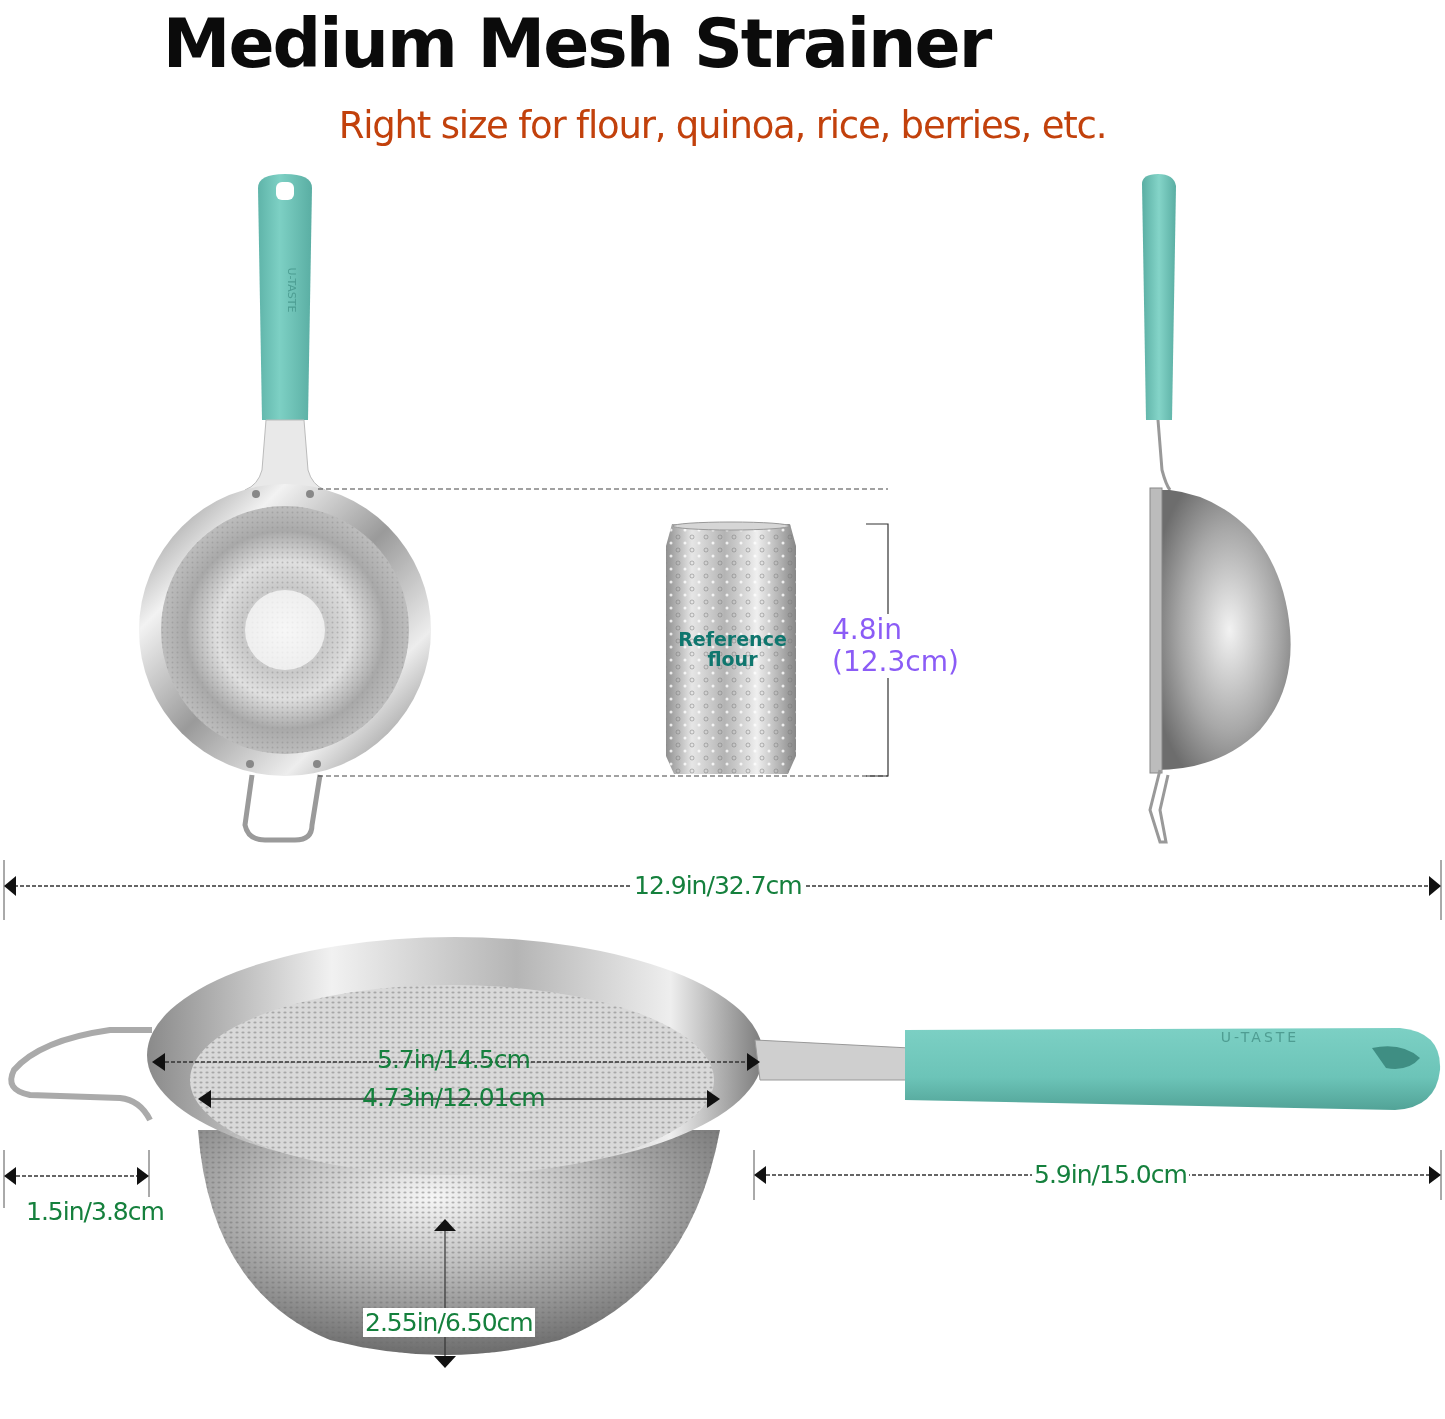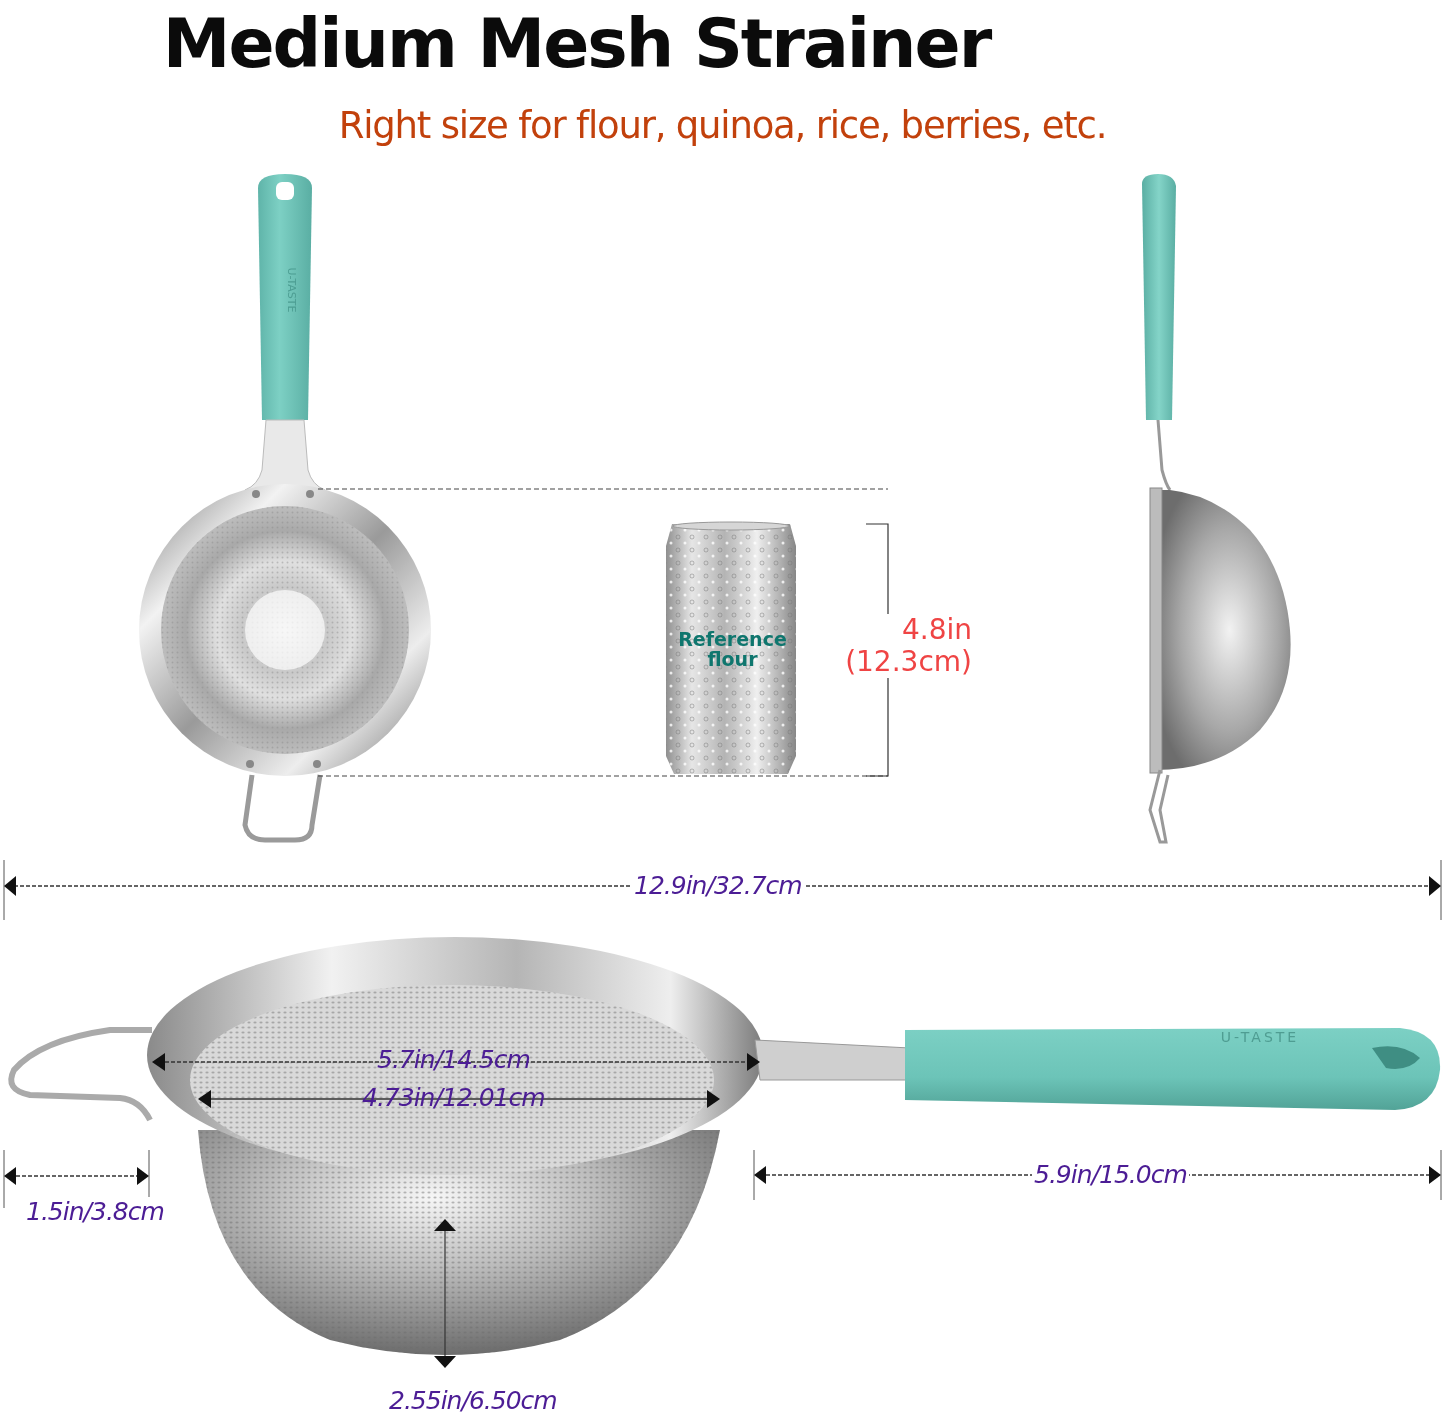--- a/index.html
+++ b/index.html
@@ -3,24 +3,24 @@
 <meta charset="utf-8">
 <style>
   html, body { margin:0; padding:0; background:#ffffff; }
   body { width:1445px; height:1419px; position:relative; overflow:hidden;
          font-family:"DejaVu Sans", sans-serif; color:#111; }
   .abs { position:absolute; }
   .title { left:0; width:1153px; top:4px; text-align:center; font-size:68px;
            font-weight:bold; letter-spacing:-2px; color:#0b0b0b; }
   .subtitle { left:0; width:1445px; top:104px; text-align:center; font-size:37px;
               color:#c2410c; letter-spacing:-1.2px; }
-  .dim { font-size:25px; color:#4c1d95; letter-spacing:-1px; white-space:nowrap; background:#fff; padding:0 2px;font-style:italic; }
+  .dim { font-size:25px; color:#15803d; letter-spacing:-1px; white-space:nowrap; background:#fff; padding:0 2px; }
   .dim.onimg { background:transparent;text-align:right; }
   .can-label { font-weight:bold; font-size:19px; text-align:center; line-height:20px; color:#0f766e; }
-  .height-label { font-size:28px; text-align:right; line-height:32px; color:#ef4444; background:#fff; }
+  .height-label { font-size:28px; text-align:left; line-height:32px; color:#8b5cf6; background:#fff; }
   svg { position:absolute; overflow:visible; }
 </style>
 </head>
 <body>
 
 <div class="abs title">Medium Mesh Strainer</div>
 <div class="abs subtitle">Right size for flour, quinoa, rice, berries, etc.</div>
 
 <svg style="left:130px; top:170px;" width="320" height="690" viewBox="0 0 320 690">
   <defs>
@@ -194,13 +194,13 @@
   <polygon points="4,25 16,16 16,34" fill="#111"></polygon>
     <polygon points="691,25 679,16 679,34" fill="#111"></polygon>
 </svg>
 <div class="abs dim" style="left:1032px; top:1160px;">5.9in/15.0cm</div>
 
 <svg style="left:425px; top:1215px;" width="40" height="160">
   <line x1="20" y1="12" x2="20" y2="145" stroke="#333" stroke-width="1.2"></line>
   <polygon points="20,4 9,16 31,16" fill="#111"></polygon>
     <polygon points="20,153 9,141 31,141" fill="#111"></polygon>
 </svg>
-<div class="abs dim" style="left:363px; top:1386px;margin-left:24px;">2.55in/6.50cm</div>
+<div class="abs dim" style="left:363px; top:1308px;">2.55in/6.50cm</div>
 
 </body></html>

